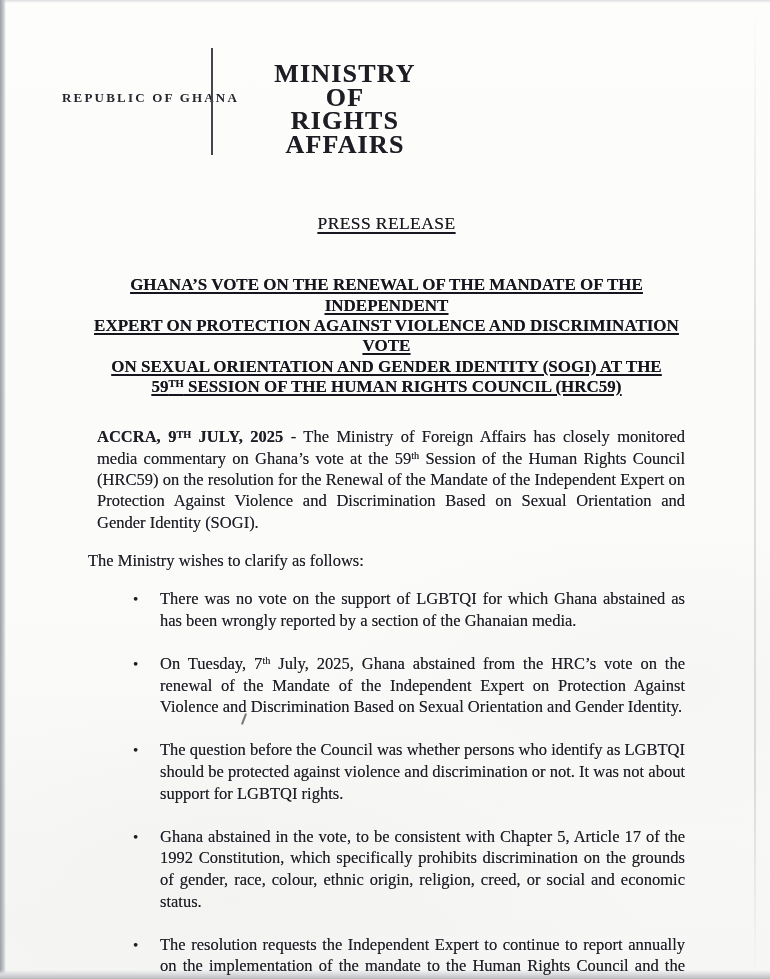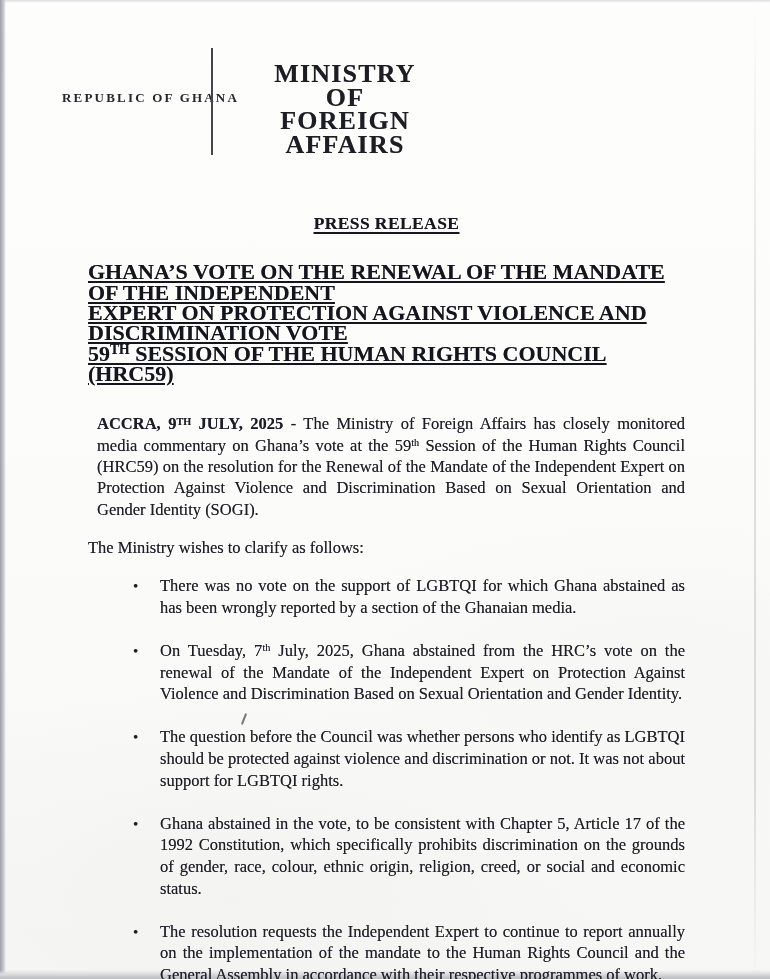--- a/index.html
+++ b/index.html
@@ -49,27 +49,27 @@
   .ministry-title span { display: block; }
 
   
   .doc-body {
     position: absolute; left: 88px; top: 0; width: 597px;
     font-size: 16.5px; line-height: 21.4px;
     text-shadow: 0 0 0.35px rgba(29,29,38,0.6);
   }
   .press-heading {
     margin-top: 213px; text-align: center;
-    font-size: 17.5px; font-weight: 700; letter-spacing: 0.4px;
+    font-size: 17.5px; font-weight: 400; letter-spacing: 0.4px;
     text-decoration: underline; text-decoration-thickness: 2px; text-underline-offset: 3px;
     color: #17171f;
   }
   .doc-title {
-    margin-top: 28px; text-align: left; font-weight: 700;
-    font-size: 22px; line-height: 20.3px; color: #15151d;
+    margin-top: 41px; text-align: center; font-weight: 700;
+    font-size: 17px; line-height: 20.3px; color: #15151d;
   }
   .doc-title div {
     text-decoration: underline; text-decoration-thickness: 1.5px; text-underline-offset: 2px;
   }
   .para-dateline { margin-top: 29px; text-align: justify; margin-left: 9px; }
   .bold { font-weight: 700; }
   sup.sp { font-size: 62%; position: relative; top: -0.45em; vertical-align: baseline; line-height: 0; }
   .para-clarify { margin-top: 17px; }
 
   ul.bullets { margin: 12px 0 0 0; padding: 0; list-style: none; }
@@ -144,31 +144,32 @@
         </g>
       </svg>
       <div class="emblem-caption">REPUBLIC OF GHANA</div>
     </div>
 
     <div class="header-divider"></div>
 
     <div class="ministry-title">
       <span>MINISTRY</span>
       <span>OF</span>
-      <span>FOREIGN AFFAIRS</span>
+      <span>RIGHTS AFFAIRS</span>
     </div>
   </div>
 
   <div class="doc-body">
 
     <div class="press-heading">PRESS RELEASE</div>
 
     <div class="doc-title">
       <div>GHANA’S VOTE ON THE RENEWAL OF THE MANDATE OF THE INDEPENDENT</div>
       <div>EXPERT ON PROTECTION AGAINST VIOLENCE AND DISCRIMINATION VOTE</div>
+      <div>ON SEXUAL ORIENTATION AND GENDER IDENTITY (SOGI) AT THE</div>
       <div><span>59</span><sup class="sp">TH</sup><span> SESSION OF THE HUMAN RIGHTS COUNCIL (HRC59)</span></div>
     </div>
 
     <p class="para-dateline"><span class="bold"><span>ACCRA, 9</span><sup class="sp">TH</sup><span> JULY, 2025</span></span><span> - </span><span>The Ministry of Foreign Affairs has closely monitored media commentary on Ghana’s vote at the 59</span><sup class="sp">th</sup><span> Session of the Human Rights Council (HRC59) on the resolution for the Renewal of the Mandate of the Independent Expert on Protection Against Violence and Discrimination Based on Sexual Orientation and Gender Identity (SOGI).</span></p>
 
     <p class="para-clarify">The Ministry wishes to clarify as follows:</p>
 
     <ul class="bullets">
       <li>
         <span class="bullet-marker">•</span>

